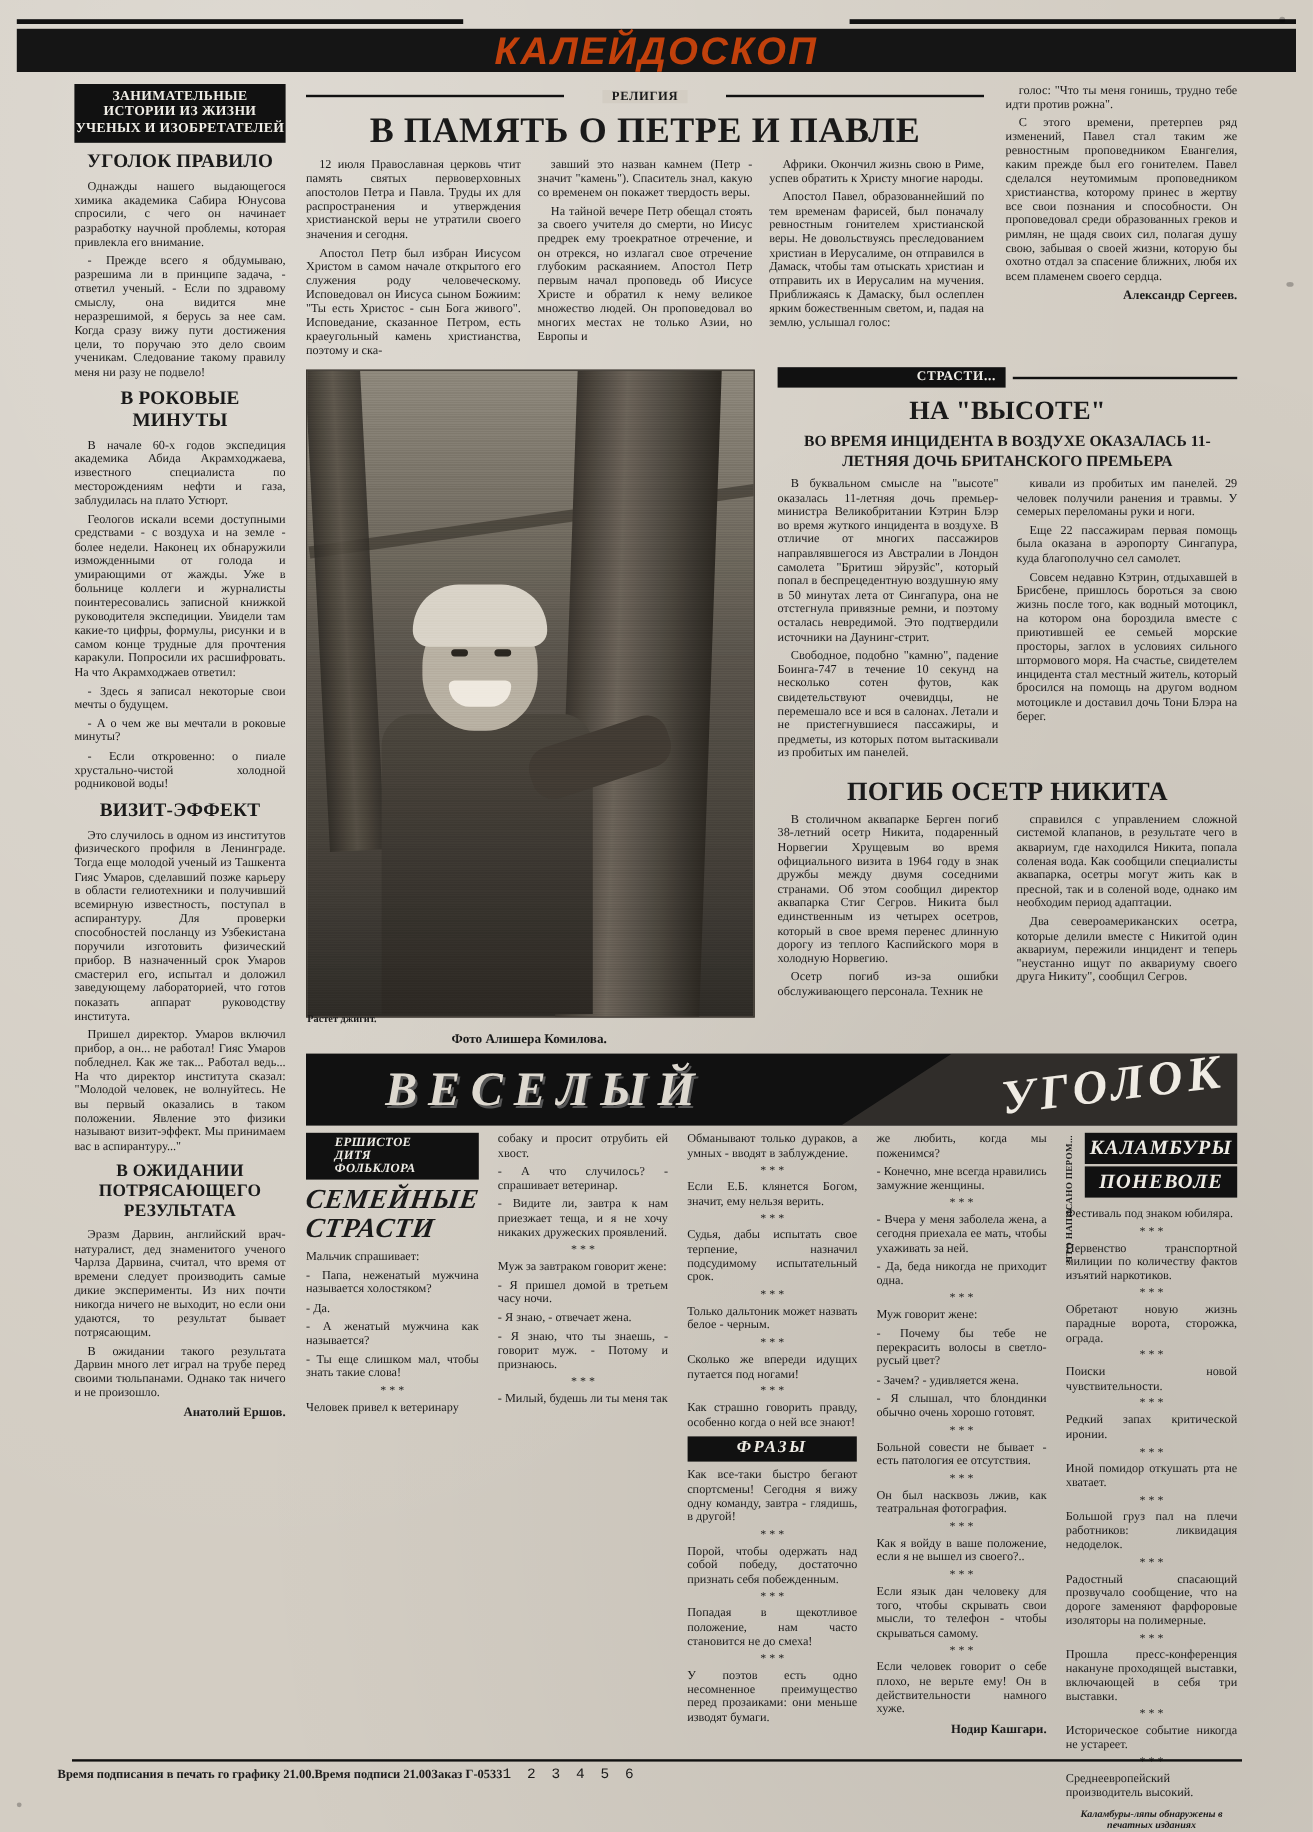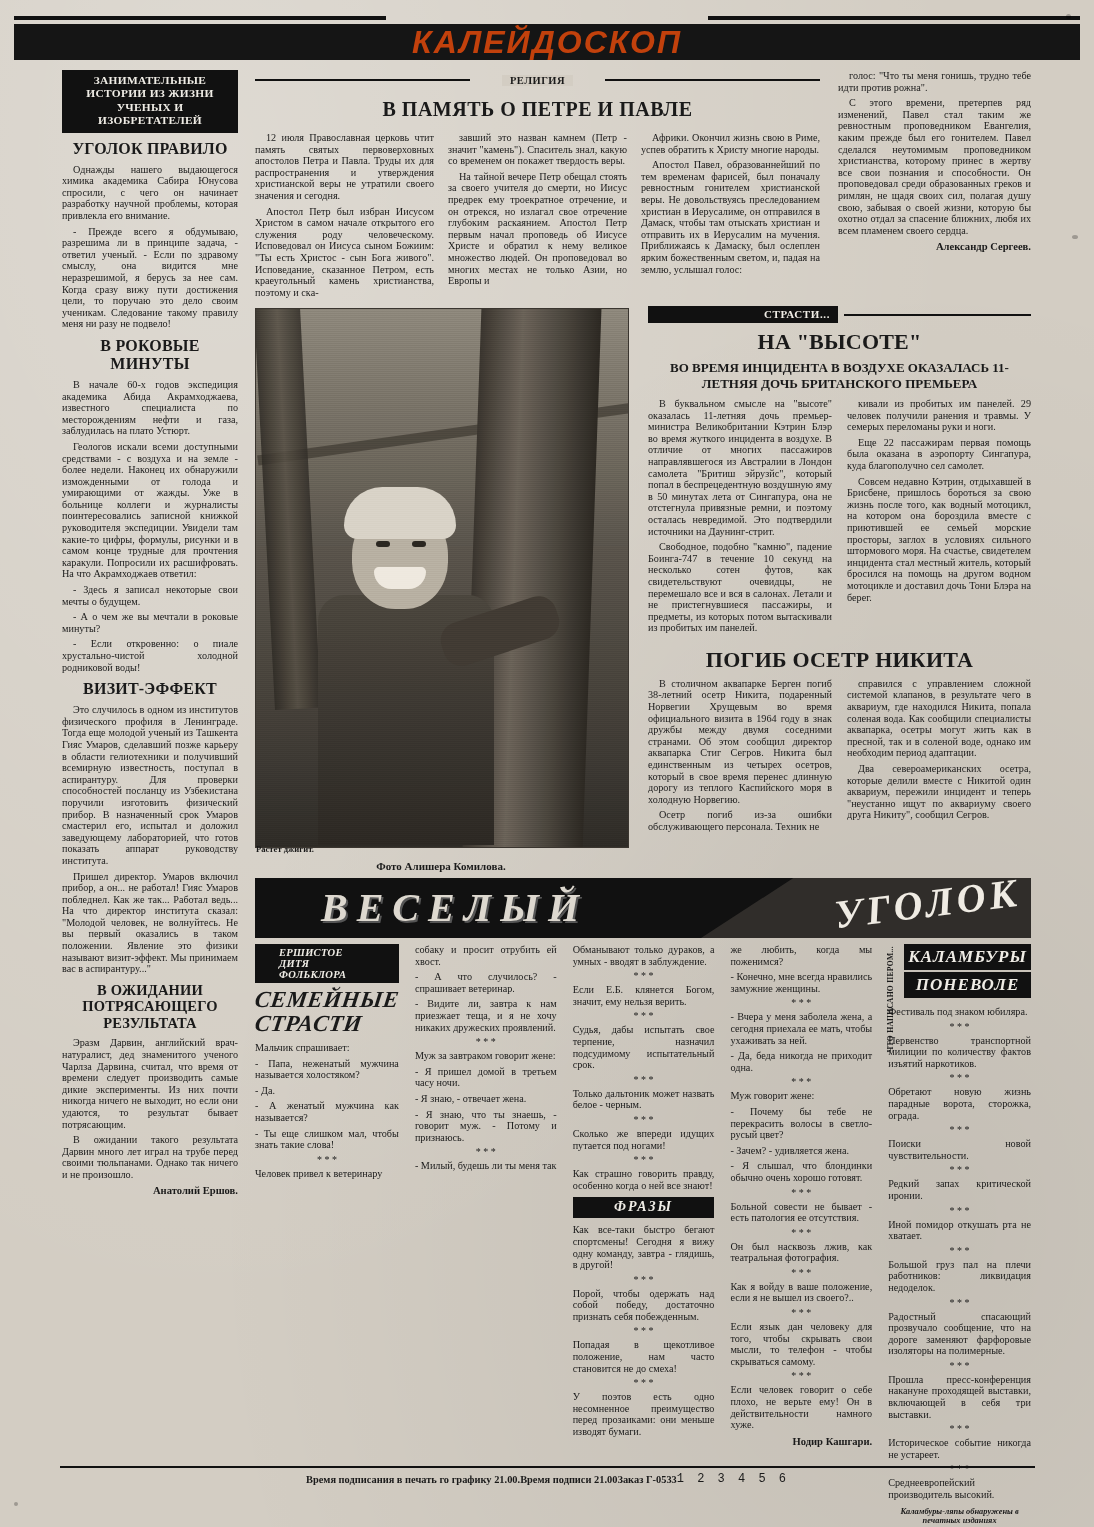--- a/index.html
+++ b/index.html
@@ -37,21 +37,21 @@
   .col{position:absolute;}
   .txt{
     font-size:10.2px;line-height:11.6px;text-align:justify;
     text-indent:11px;margin:0 0 4px 0;
     hyphens:auto;
   }
   .txt.noind{text-indent:0;}
   .hdr-box{
     background:#111;color:#efece5;text-align:center;
     font-weight:bold;font-size:12.2px;line-height:14px;
-    padding:4px 14px 5px;letter-spacing:.3px;
+    padding:4px 1px 5px;letter-spacing:.3px;
   }
   .sec-title{
     text-align:center;font-weight:bold;font-size:16px;line-height:18px;
     margin:7px 0 6px;letter-spacing:.2px;
   }
   .sec-title.sm{font-size:14.5px;line-height:16.5px;}
   .sign{
     text-align:right;font-weight:bold;font-size:10.6px;margin-top:5px;
   }
   .kicker{
@@ -63,21 +63,21 @@
     padding:0 8px;font-weight:bold;font-size:10.5px;letter-spacing:.5px;
   }
 
   
   #leftcol{left:62px;top:70px;width:176px;}
   #leftcol .hdr-box{font-size:11.4px;line-height:13.4px;}
 
   
   #religion{left:255px;top:70px;width:565px;}
   .big-title{
-    text-align:center;font-weight:bold;font-size:20px;line-height:34px;
+    text-align:center;font-weight:bold;font-size:30px;line-height:34px;
     letter-spacing:.5px;margin:2px 0 6px;
   }
   .three{display:flex;gap:14px;}
   .three>div{width:179px;}
 
   
   #toprightcol{left:838px;top:70px;width:193px;}
 
   
   #photo{
@@ -215,22 +215,22 @@
     margin-left:16px;letter-spacing:1px;
   }
   .kal-note{
     font-size:8.4px;line-height:9.6px;font-weight:bold;font-style:italic;
     text-align:center;margin-top:6px;
   }
 
   
   .foot-rule{position:absolute;left:60px;top:1466px;width:975px;height:2px;background:#111;}
   .footer{
-    position:absolute;left:60px;top:1472px;width:975px;
-    display:flex;justify-content:center;align-items:center;
+    position:absolute;left:48px;top:1472px;width:975px;
+    display:flex;justify-content:flex-start;align-items:center;
     font-size:10.4px;font-weight:bold;
   }
   .footer .nums{font-family:"Liberation Mono", monospace;letter-spacing:3px;font-weight:normal;font-size:12px;}
   .speck{position:absolute;background:rgba(0,0,0,.25);border-radius:50%;}
 </style>
 </head>
 <body>
 
 <div class="page">
 

